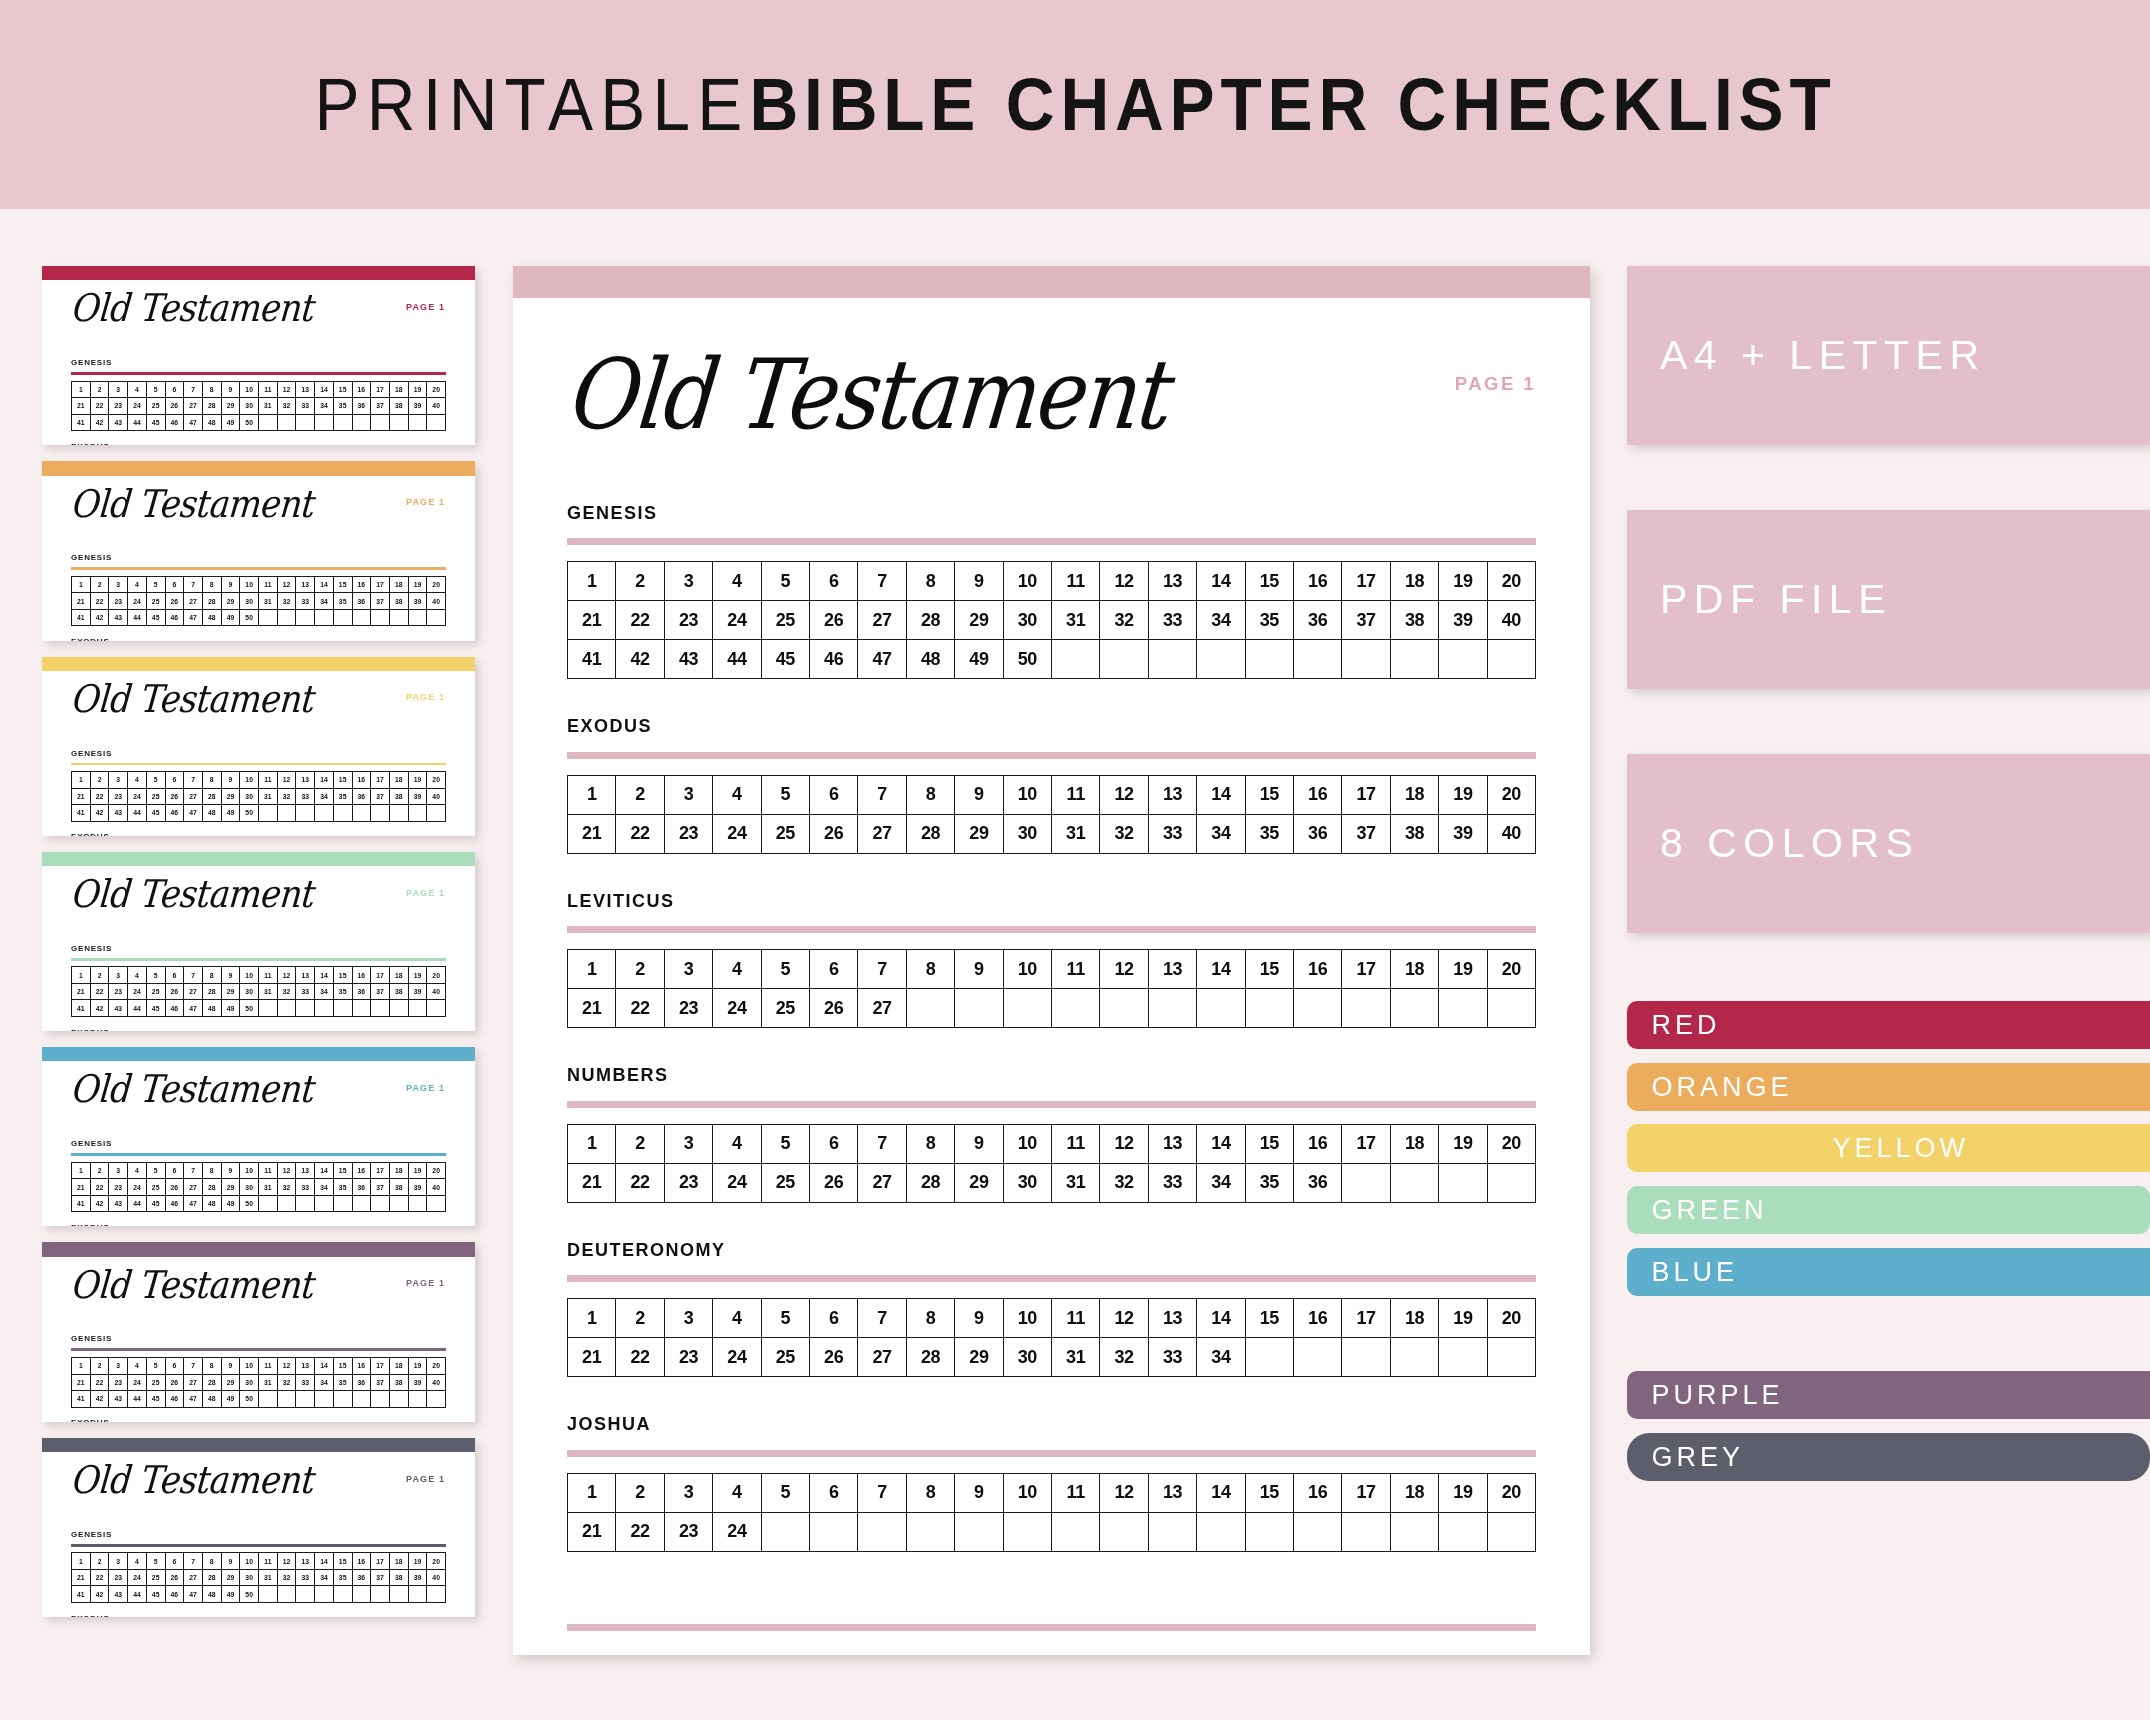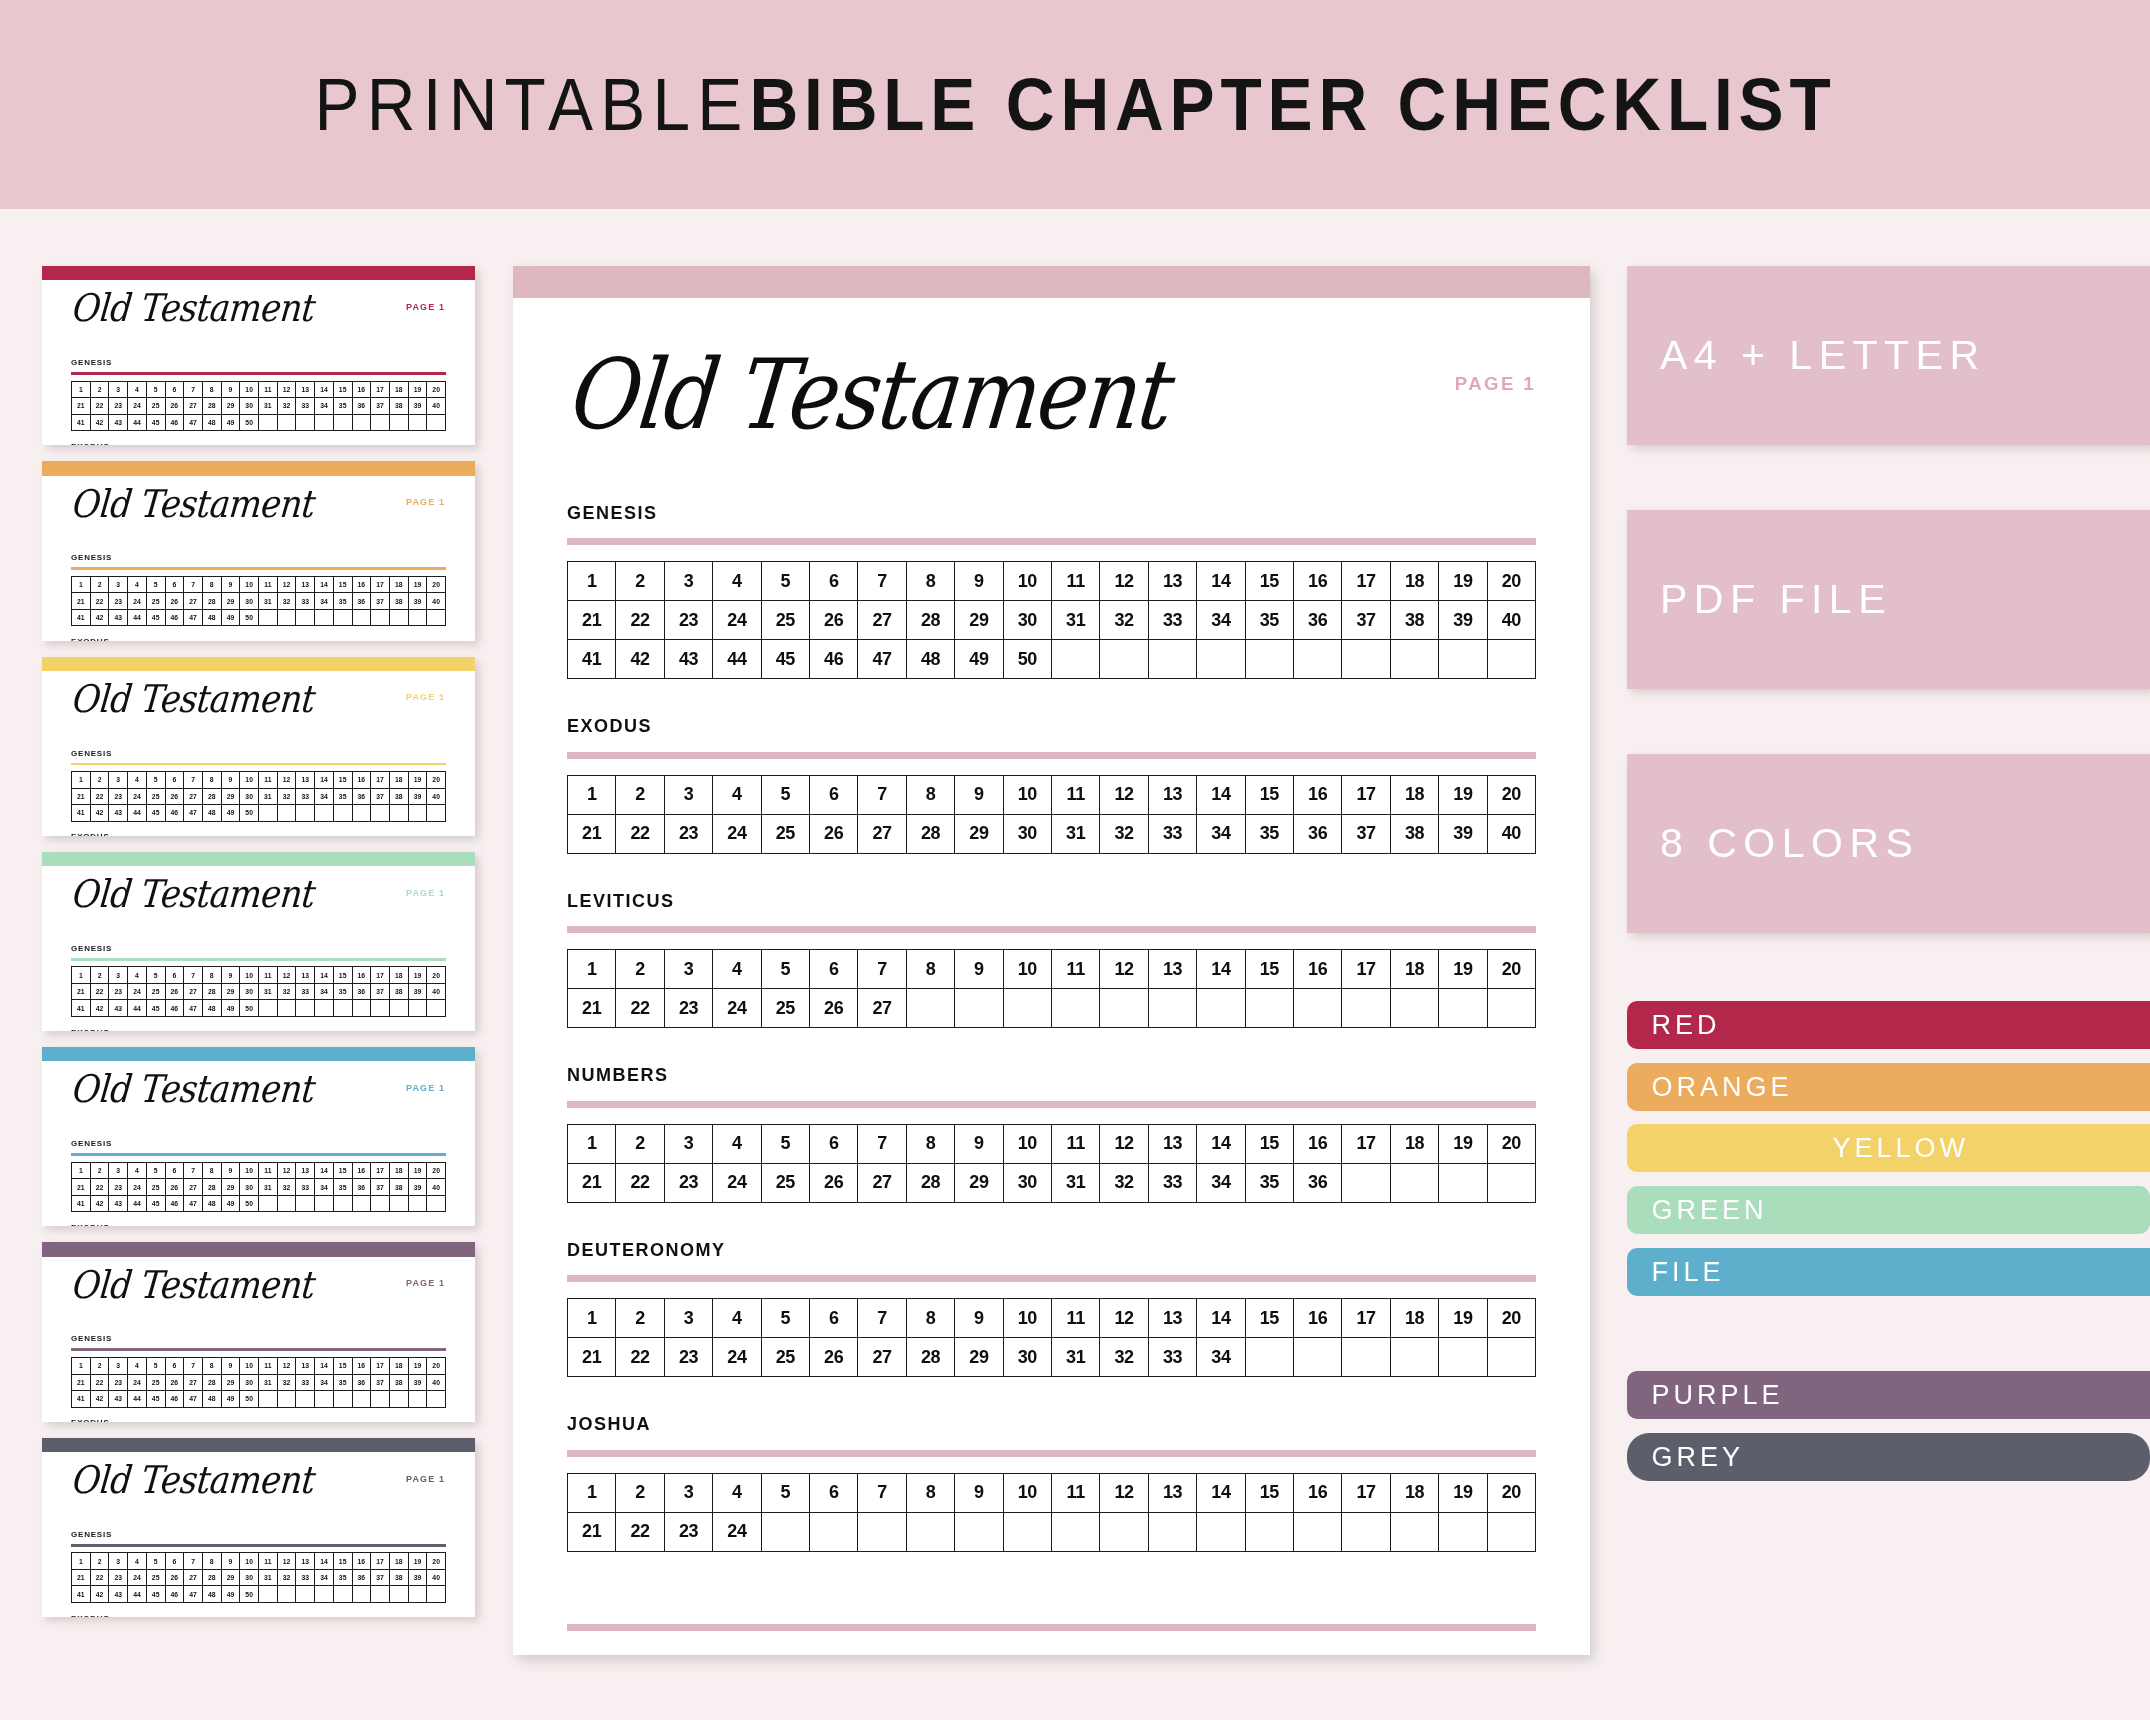--- a/index.html
+++ b/index.html
@@ -975,21 +975,21 @@
       <div class="color-chip" style="background: rgb(179, 40, 74); top: 792px;">
         <div class="color-label">RED</div>
       </div>
       <div class="color-chip" style="background: rgb(243, 210, 105); top: 915px; justify-content: center;">
         <div class="color-label">YELLOW</div>
       </div>
       <div class="color-chip" style="background: rgb(169, 221, 187); top: 977px; border-radius: 11px;">
         <div class="color-label">GREEN</div>
       </div>
       <div class="color-chip" style="background: rgb(94, 175, 204); top: 1039px;">
-        <div class="color-label">FILE</div>
+        <div class="color-label">BLUE</div>
       </div>
       <div class="color-chip" style="background: rgb(129, 101, 127); top: 1162px;">
         <div class="color-label">PURPLE</div>
       </div>
       <div class="color-chip" style="background: rgb(92, 95, 107); top: 1224px; border-radius: 22px;">
         <div class="color-label">GREY</div>
       </div>
     </div>
 
 </div>

